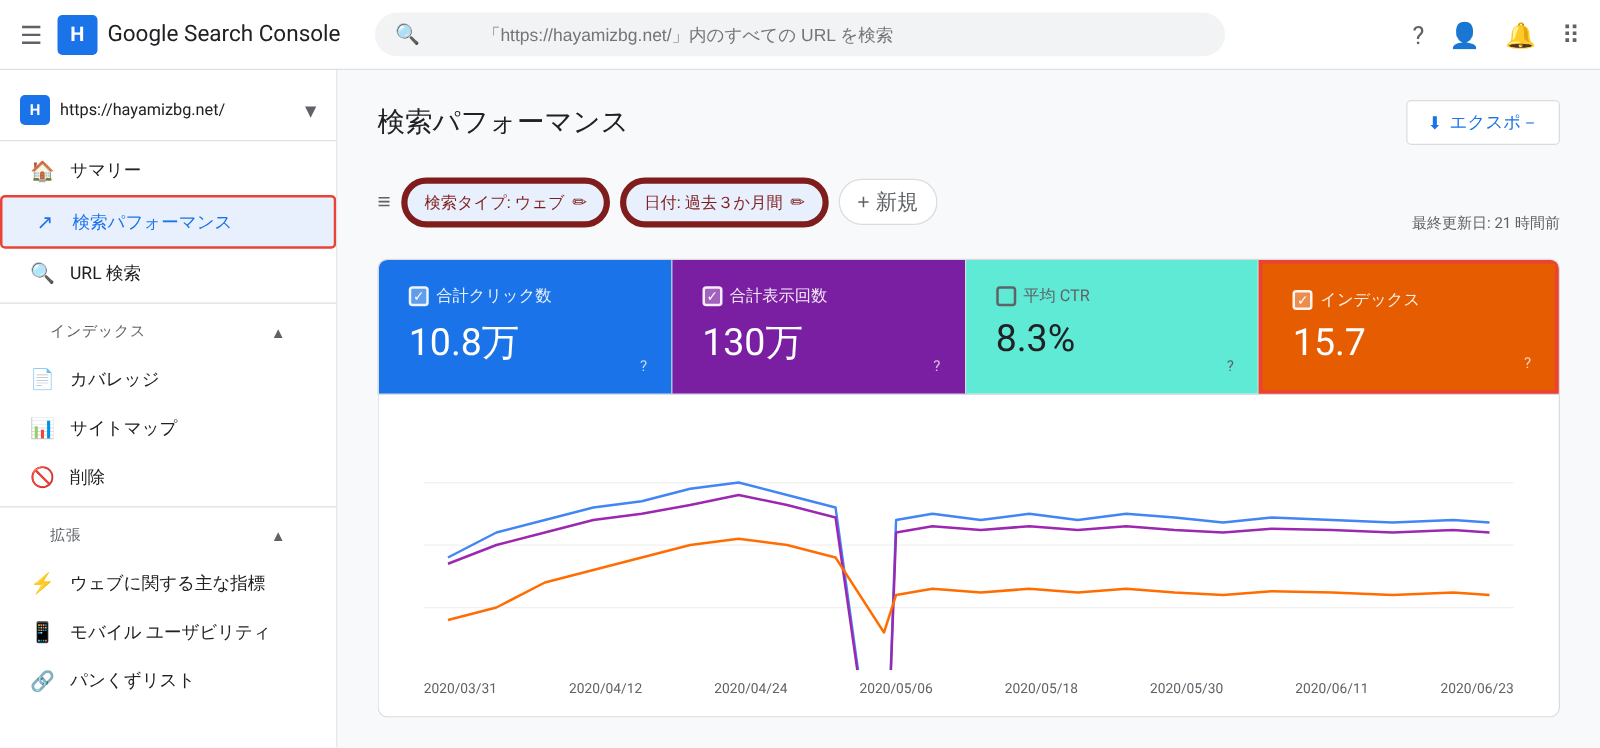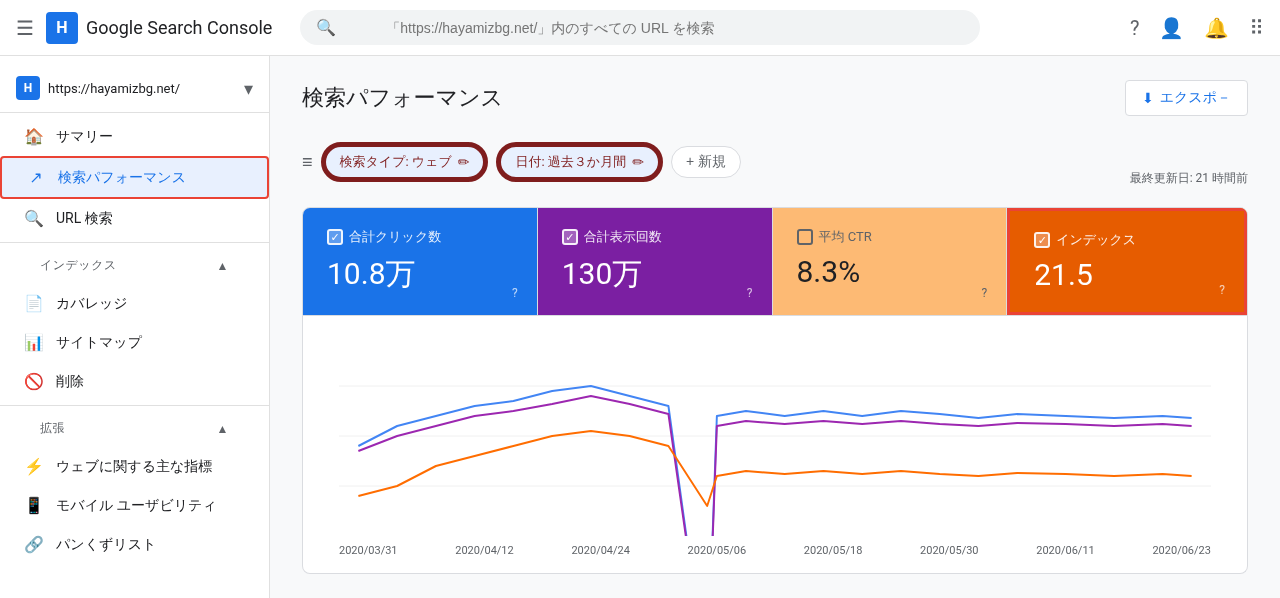--- a/index.html
+++ b/index.html
@@ -74,33 +74,33 @@
     .filters-bar { display: flex; align-items: center; gap: 8px; margin-bottom: 20px; flex-wrap: wrap; }
     .filter-chip {
       display: flex; align-items: center; gap: 4px; padding: 6px 14px;
       background: #e8f0fe; border: 5px solid #7f1d1d; border-radius: 20px;
       font-size: 13px; color: #7f1d1d; cursor: pointer;
     }
     .filter-chip-edit { font-size: 14px; margin-left: 2px; }
     .new-filter-btn {
       display: flex; align-items: center; gap: 4px; padding: 6px 14px;
       border: 1px solid #dadce0; border-radius: 20px; background: #fff;
-      font-size: 14px; color: #5f6368; cursor: pointer;
+      font-size: 17px; color: #5f6368; cursor: pointer;
     }
     .last-update { margin-left: auto; font-size: 12px; color: #5f6368; margin-top: 34px; }
 
     
     .metrics-row { display: flex; gap: 0; margin-bottom: 0; border: 1px solid #dadce0; border-radius: 8px 8px 0 0; overflow: hidden; }
     .metric-card {
       flex: 1; padding: 20px 24px; position: relative; cursor: pointer; min-width: 160px;
     }
     .metric-card:not(:last-child) { border-right: 1px solid #dadce0; }
     .metric-card.blue { background: #1a73e8; }
     .metric-card.purple { background: #7b1fa2; }
-    .metric-card.gray { background: #fdba74; }
+    .metric-card.gray { background: #5eead4; }
     .metric-card.orange { background: #e65c00; border: 3px solid #ea4335; }
     .metric-label { display: flex; align-items: center; gap: 6px; font-size: 13px; margin-bottom: 8px; }
     .metric-card.blue .metric-label, .metric-card.purple .metric-label { color: rgba(255,255,255,0.9); }
     .metric-card.gray .metric-label { color: #5f6368; }
     .metric-card.orange .metric-label { color: rgba(255,255,255,0.9); }
     .metric-checkbox {
       width: 16px; height: 16px; border: 2px solid currentColor; border-radius: 3px;
       display: inline-flex; align-items: center; justify-content: center; font-size: 11px;
     }
     .metric-card.blue .metric-checkbox, .metric-card.purple .metric-checkbox,
@@ -265,21 +265,21 @@
         </div>
         <div class="metric-value">8.3%</div>
         <div class="metric-help">?</div>
       </div>
 
       <div class="metric-card orange" style="border:3px solid #ea4335;">
         <div class="metric-label">
           <span class="metric-checkbox">✓</span>
           <span>インデックス</span>
         </div>
-        <div class="metric-value">21.5</div>
+        <div class="metric-value">15.7</div>
         <div class="metric-help">?</div>
       </div>
 
     </div>
 
     <div class="chart-area">
       <svg class="chart-svg" viewBox="0 0 900 200" preserveAspectRatio="none">
 
         <line x1="0" y1="50" x2="900" y2="50" stroke="#f0f0f0" stroke-width="1"></line>
         <line x1="0" y1="100" x2="900" y2="100" stroke="#f0f0f0" stroke-width="1"></line>

